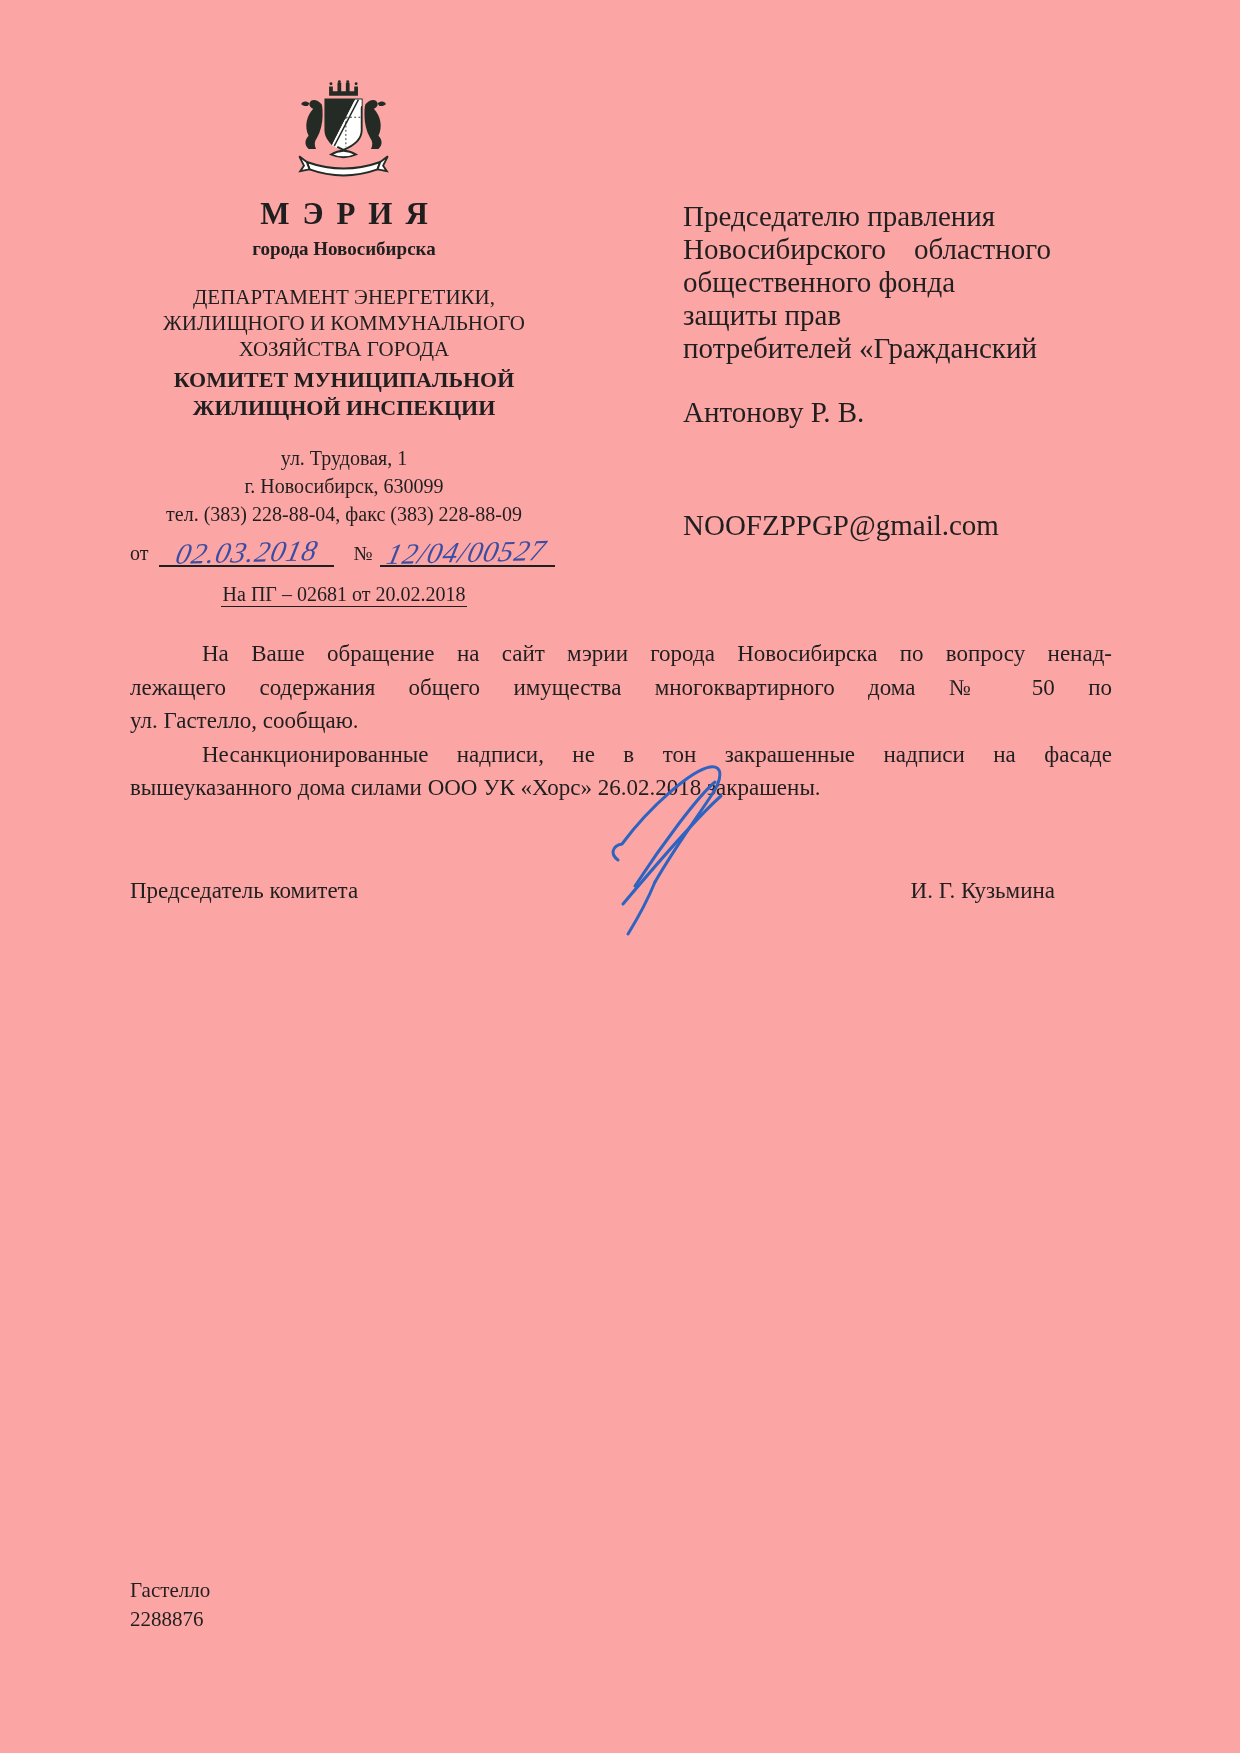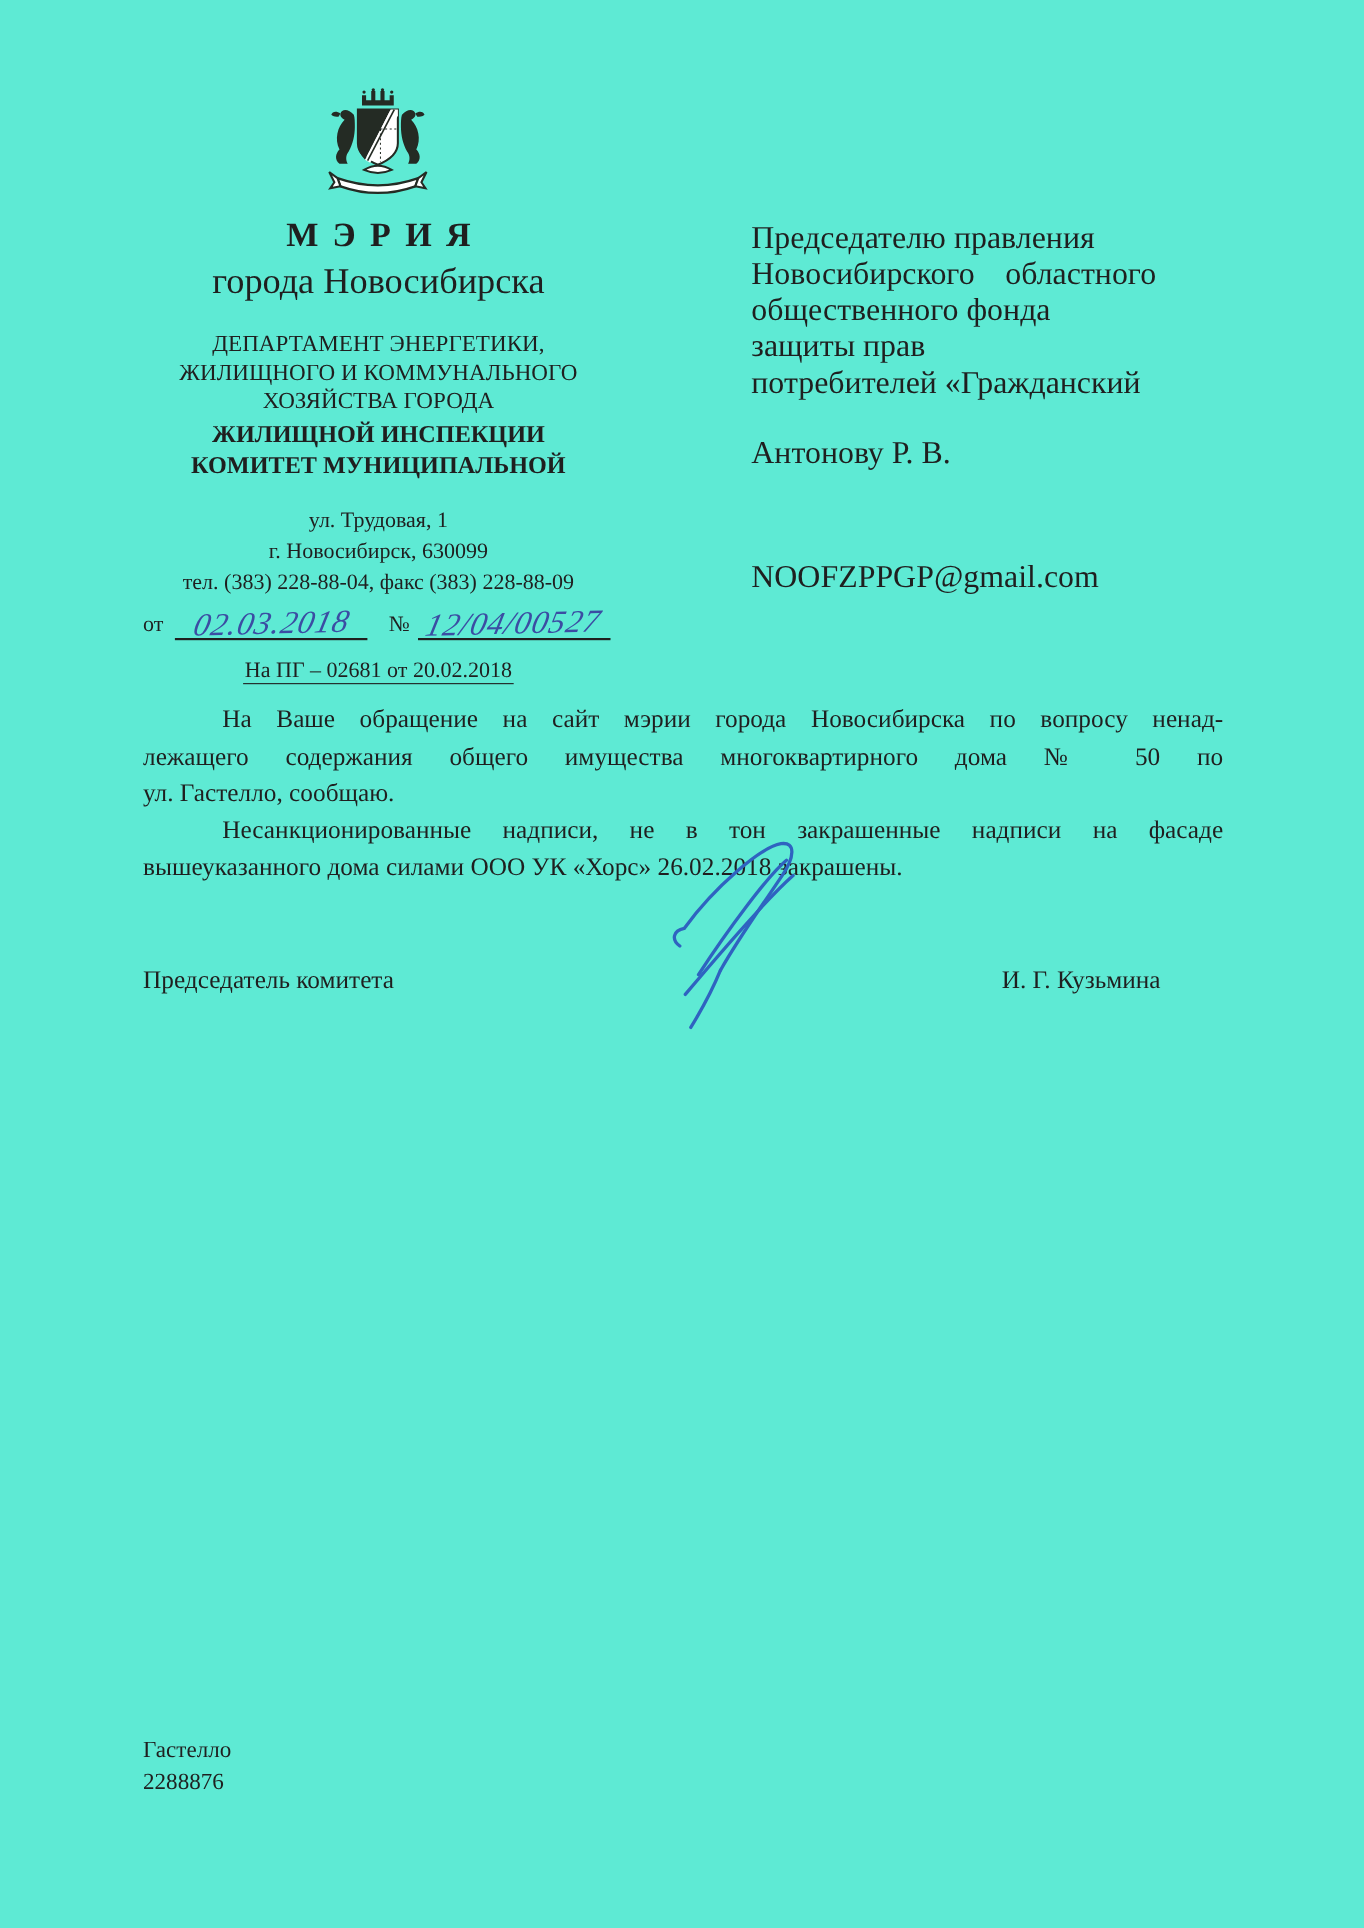--- a/index.html
+++ b/index.html
@@ -1,30 +1,30 @@
 <!DOCTYPE html>
 <html><head>
 <meta charset="utf-8">
 <style>
   * { margin:0; padding:0; box-sizing:border-box; }
   html,body { background:#e8e8e8; }
   .page {
     position:relative;
     width:1240px; height:1753px;
-    background:#5eead4;
+    background:#fca5a5;
     font-family:"Liberation Serif","DejaVu Serif",serif;
     color:#1f1f1f;
     overflow:hidden;
   }
 
   
   .letterhead { position:absolute; left:118px; top:80px; width:452px; text-align:center; }
   .emblem { display:block; margin:0 auto 8px auto; }
   .org-title { font-size:31px; font-weight:bold; letter-spacing:13px; padding-left:13px; margin-top:4px; }
-  .org-subtitle { font-size:33px; font-weight:normal; margin-top:6px; }
+  .org-subtitle { font-size:19px; font-weight:bold; margin-top:6px; }
   .dept-line { font-size:21px; line-height:26px; }
   .dept-block { margin-top:24px; }
   .committee-line { font-size:22px; font-weight:bold; line-height:28px; }
   .committee-block { margin-top:4px; }
   .addr-block { margin-top:22px; }
   .addr-line { font-size:20px; line-height:28px; }
 
   .ref-line { margin-top:10px; font-size:20px; text-align:left; padding-left:12px; white-space:nowrap; }
   .ref-label { font-size:20px; }
   .hand-slot { display:inline-block; border-bottom:2px solid #1f1f1f; text-align:center; vertical-align:baseline; }
@@ -103,22 +103,22 @@
     <div class="org-title">МЭРИЯ</div>
     <div class="org-subtitle">города Новосибирска</div>
 
     <div class="dept-block">
       <div class="dept-line">ДЕПАРТАМЕНТ ЭНЕРГЕТИКИ,</div>
       <div class="dept-line">ЖИЛИЩНОГО И КОММУНАЛЬНОГО</div>
       <div class="dept-line">ХОЗЯЙСТВА ГОРОДА</div>
     </div>
 
     <div class="committee-block">
+      <div class="committee-line">КОМИТЕТ МУНИЦИПАЛЬНОЙ</div>
       <div class="committee-line">ЖИЛИЩНОЙ ИНСПЕКЦИИ</div>
-      <div class="committee-line">КОМИТЕТ МУНИЦИПАЛЬНОЙ</div>
     </div>
 
     <div class="addr-block">
       <div class="addr-line">ул. Трудовая, 1</div>
       <div class="addr-line">г. Новосибирск, 630099</div>
       <div class="addr-line">тел. (383) 228-88-04, факс (383) 228-88-09</div>
     </div>
 
     <div class="ref-line">
       <span class="ref-label">от</span>

